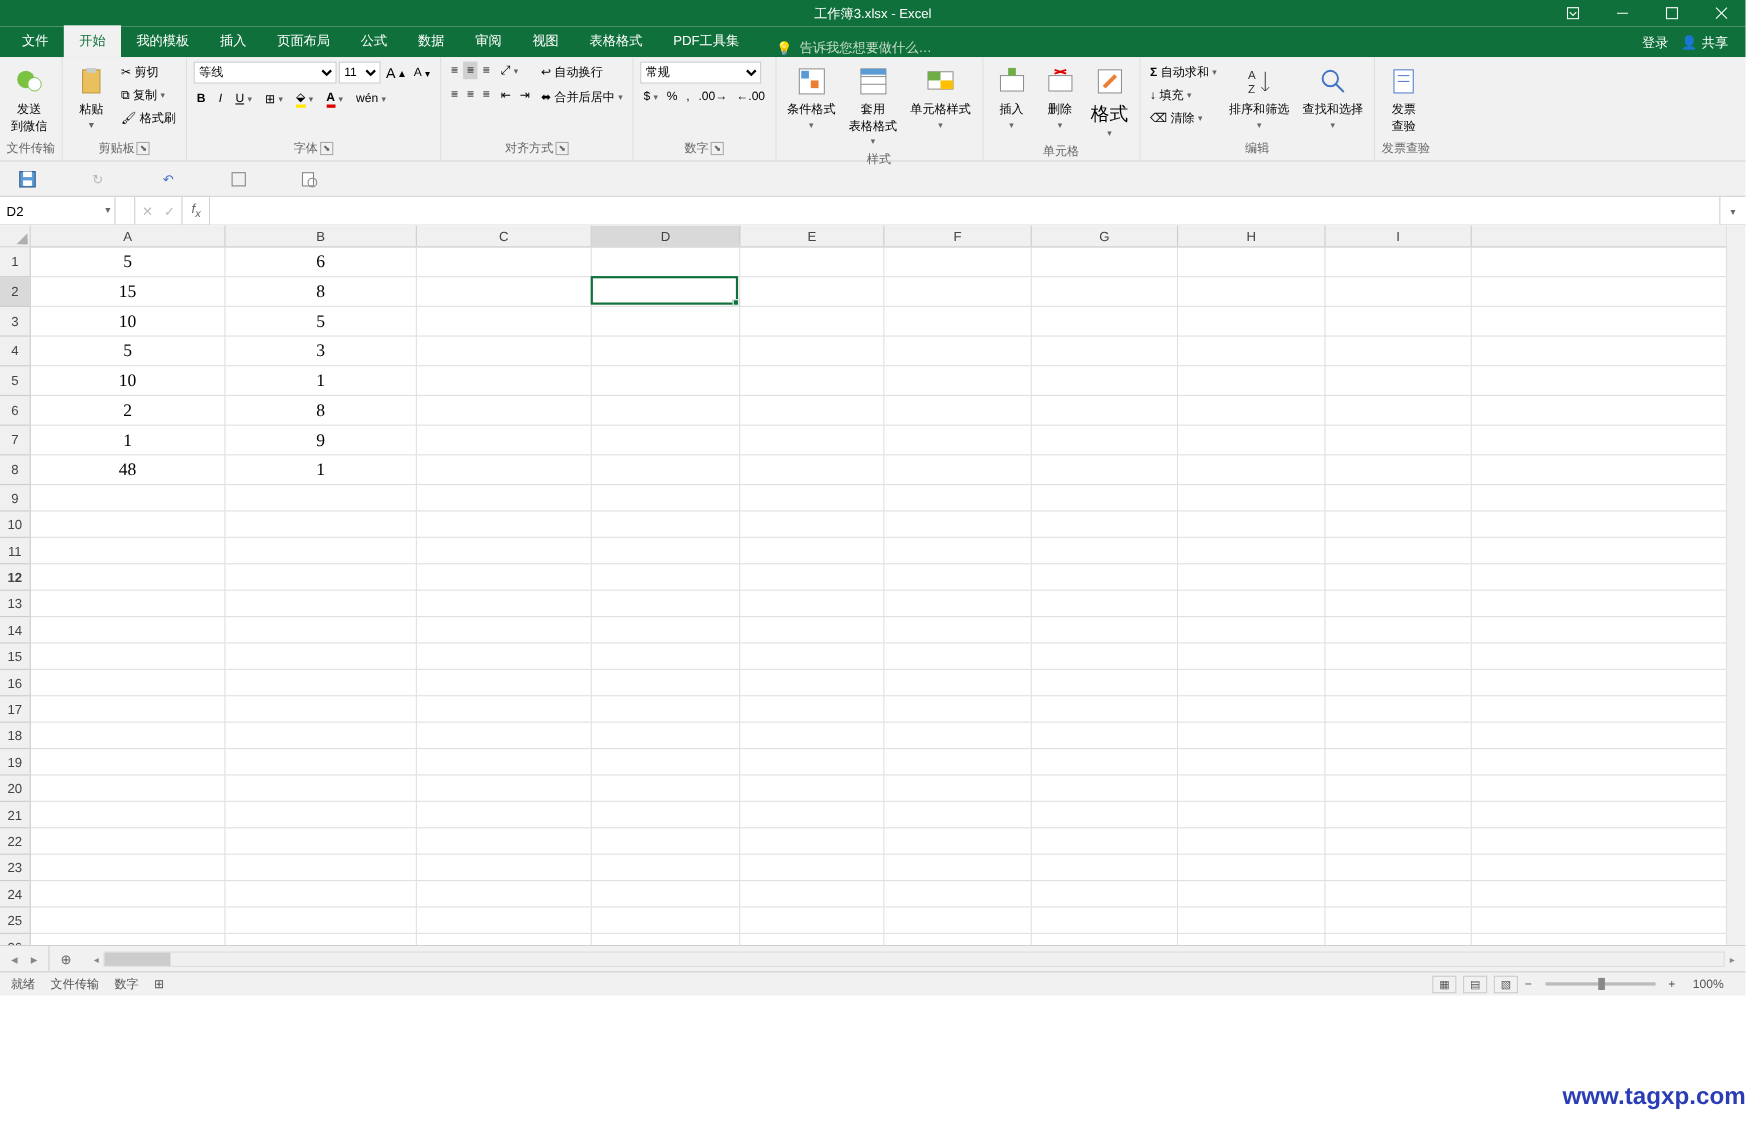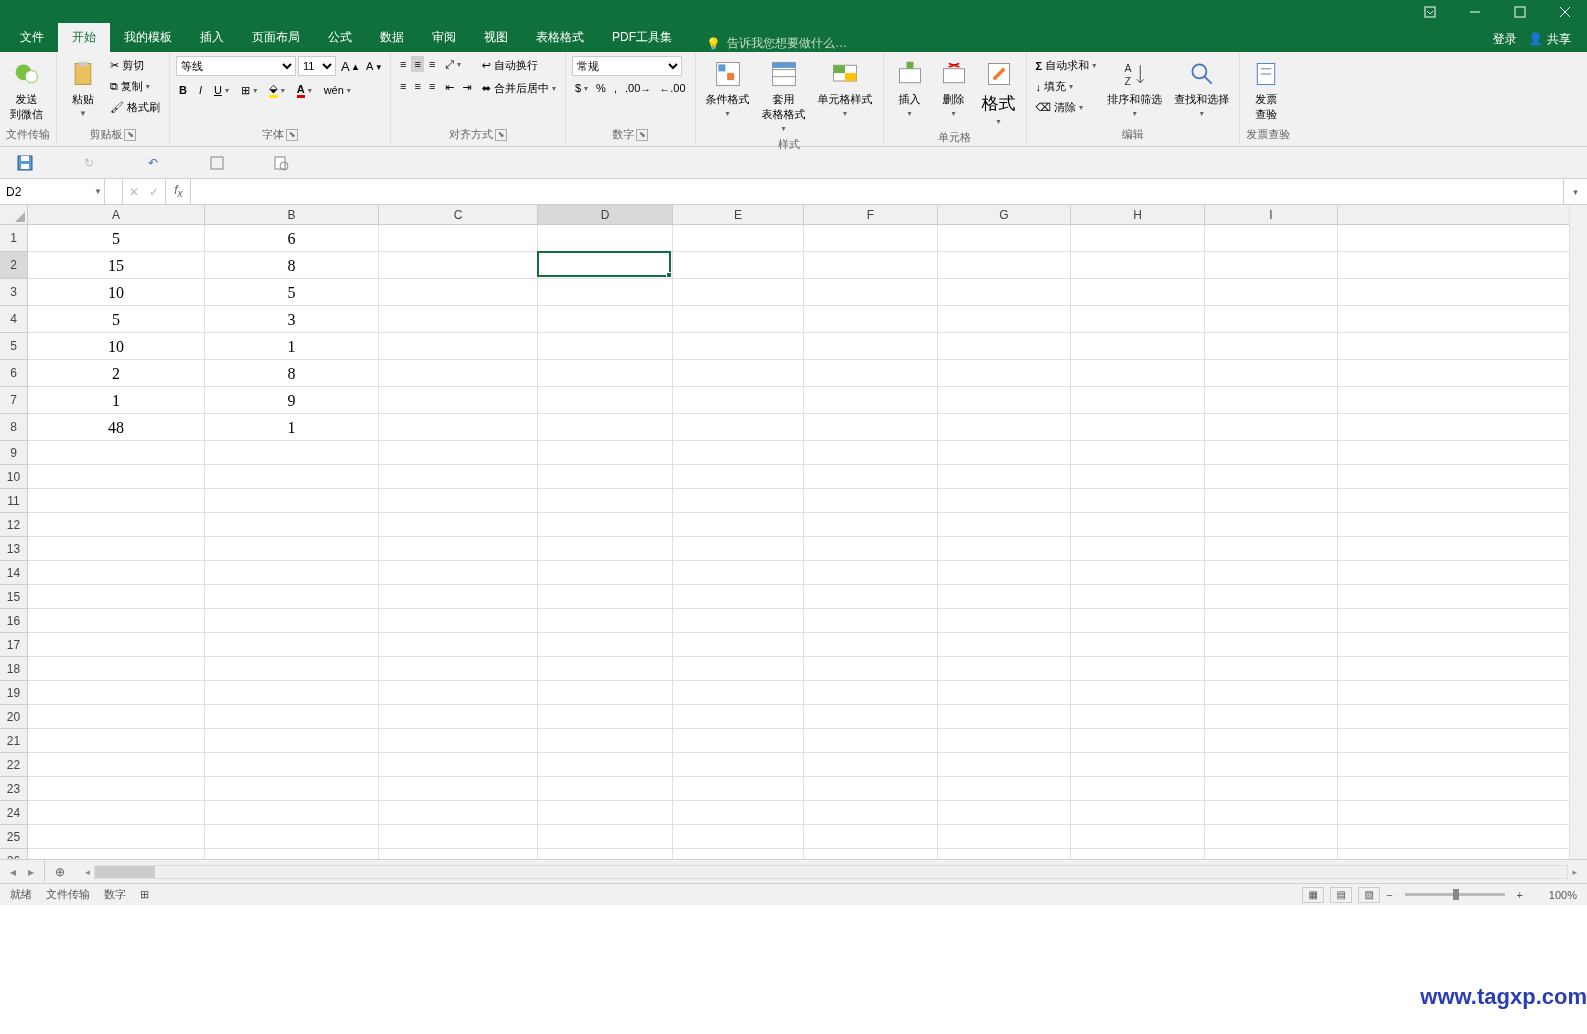--- a/index.html
+++ b/index.html
@@ -91,20 +91,21 @@
   
   .icon-svg { width:16px; height:16px; }
   .icon-svg.lg { width:28px; height:28px; }
   .caret { font-size:8px; color:#666; }
 </style>
 </head>
 <body>
 
 <div class="titlebar">
   <div></div>
+  <div class="title-center">工作簿3.xlsx - Excel</div>
   <div class="title-right">
     <div class="title-btn">
         <svg viewBox="0 0 12 12">
           <rect x="1" y="1" width="10" height="10"></rect>
           <path d="M3 5l3 3 3-3"></path>
         </svg>
       </div>
     <div class="title-btn">
         <svg viewBox="0 0 12 12">
           <line x1="1" y1="6" x2="11" y2="6"></line>
@@ -194,21 +195,21 @@
     </div>
     <div class="ribbon-group-label">
         <span>剪贴板</span>
         <span class="dlg-launcher">⬊</span>
       </div>
   </div>
 
   <div class="ribbon-group">
     <div class="ribbon-content col" style="gap:4px">
       <div class="row">
-        <select class="combo" style="width:120px"><option>等线</option></select>
+        <select class="combo" style="width:130px"><option>等线</option></select>
         <select class="combo" style="width:38px"><option>11</option></select>
         <div class="small-btn" style="font-size:13px">A<sup>▴</sup></div>
         <div class="small-btn" style="font-size:11px">A<sup>▾</sup></div>
       </div>
       <div class="row" style="gap:6px">
         <div class="small-btn">
             <b>B</b>
           </div>
         <div class="small-btn">
             <i>I</i>
@@ -499,21 +500,21 @@
       <div class="rowhead selrow" style="height: 27px;">2</div>
       <div class="rowhead" style="height: 27px;">3</div>
       <div class="rowhead" style="height: 27px;">4</div>
       <div class="rowhead" style="height: 27px;">5</div>
       <div class="rowhead" style="height: 27px;">6</div>
       <div class="rowhead" style="height: 27px;">7</div>
       <div class="rowhead" style="height: 27px;">8</div>
       <div class="rowhead" style="height: 24px;">9</div>
       <div class="rowhead" style="height: 24px;">10</div>
       <div class="rowhead" style="height: 24px;">11</div>
-      <div class="rowhead" style="height: 24px;">12</div>
+      <div class="rowhead" style="height: 24px; font-weight: bold;">12</div>
       <div class="rowhead" style="height: 24px;">13</div>
       <div class="rowhead" style="height: 24px;">14</div>
       <div class="rowhead" style="height: 24px;">15</div>
       <div class="rowhead" style="height: 24px;">16</div>
       <div class="rowhead" style="height: 24px;">17</div>
       <div class="rowhead" style="height: 24px;">18</div>
       <div class="rowhead" style="height: 24px;">19</div>
       <div class="rowhead" style="height: 24px;">20</div>
       <div class="rowhead" style="height: 24px;">21</div>
       <div class="rowhead" style="height: 24px;">22</div>
@@ -838,21 +839,21 @@
   <span>⊞</span>
   <div class="status-right">
     <div class="view-btn">▦</div>
     <div class="view-btn">▤</div>
     <div class="view-btn">▧</div>
     <span style="cursor:pointer">−</span>
     <div class="zoom-slider">
         <div class="zoom-thumb"></div>
       </div>
     <span style="cursor:pointer">+</span>
-    <span style="min-width:48px;text-align:right">100%</span>
+    <span style="min-width:48px;text-align:center">100%</span>
   </div>
 </div>
 
 <div class="watermark">
   <div>
     <div class="wm-text2">www.tagxp.com</div>
   </div>
 </div>
 
 </body></html>

